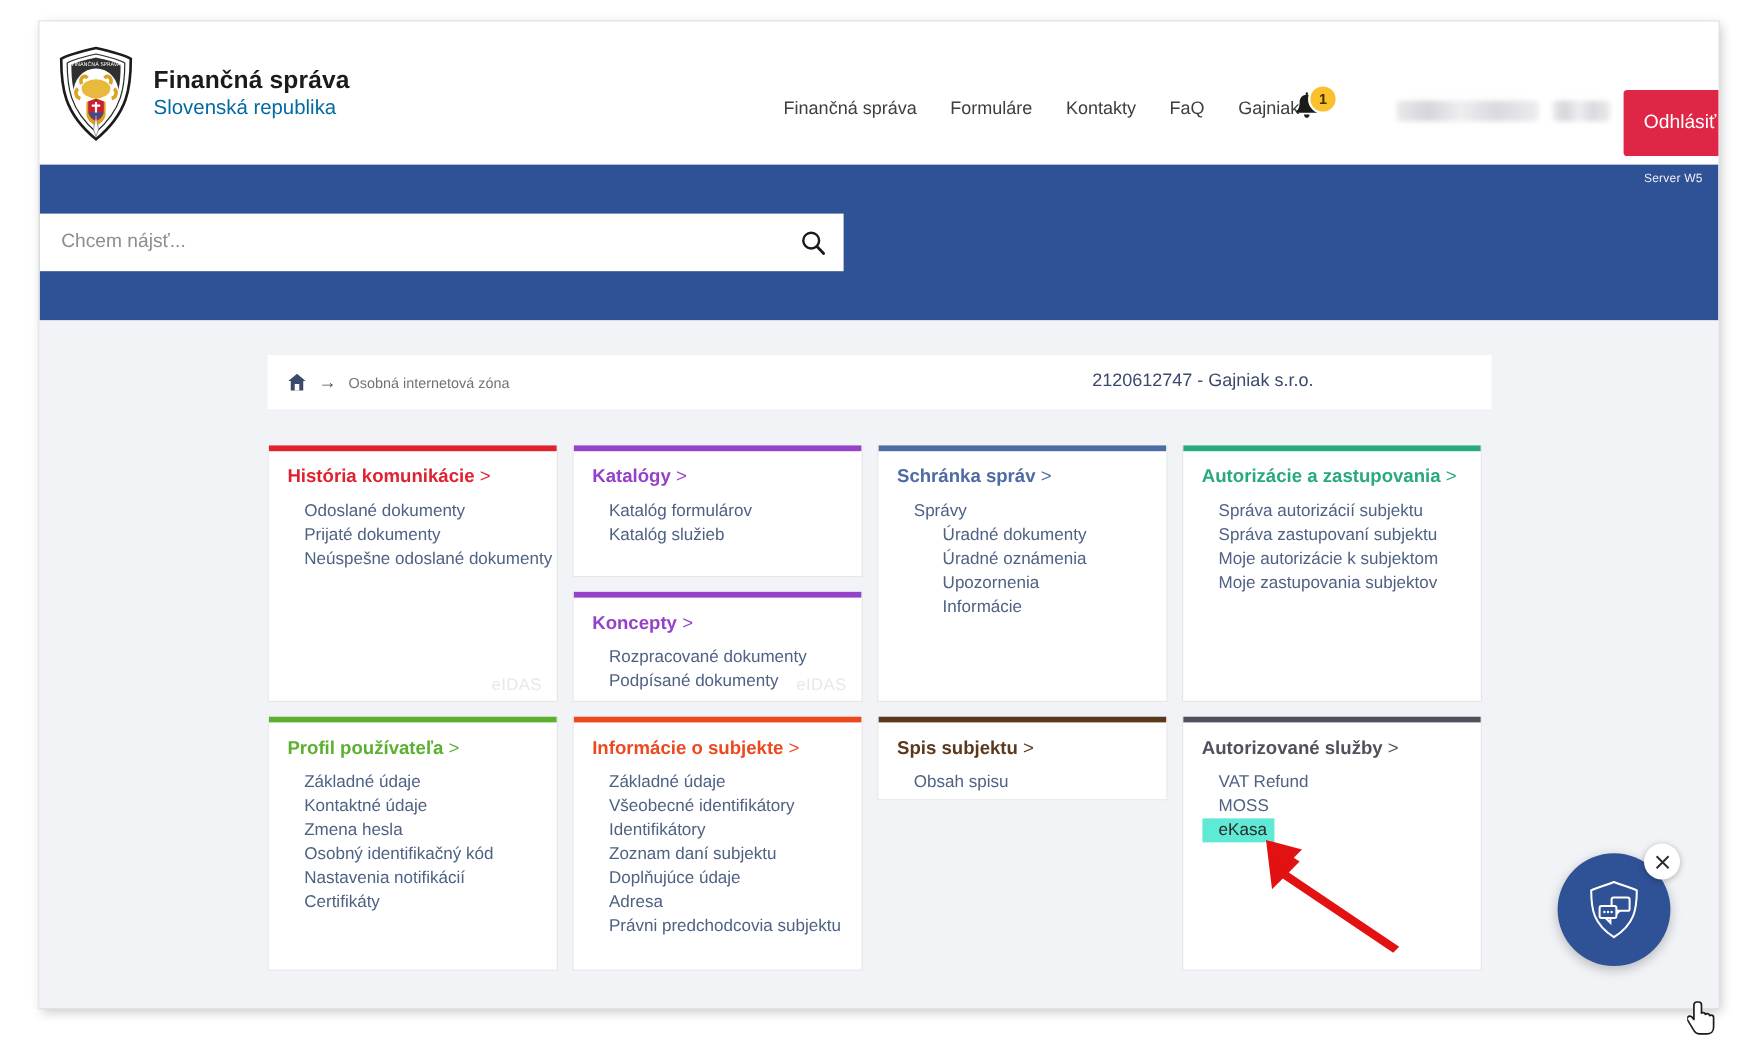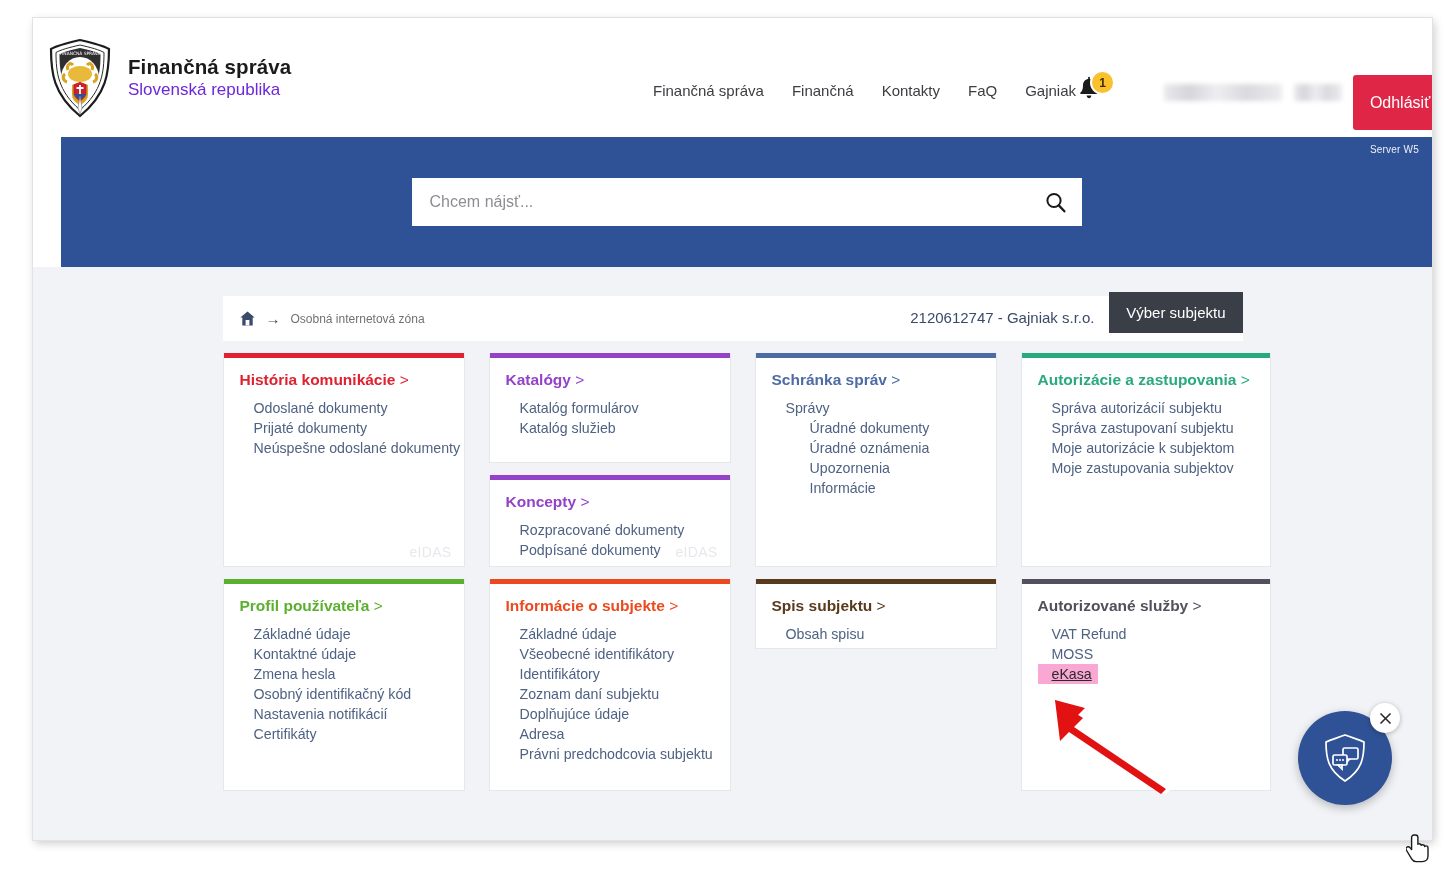--- a/index.html
+++ b/index.html
@@ -33,21 +33,21 @@
     display: flex;
     align-items: center;
     padding: 0 0 0 14px;
   }
   .brand { display: flex; align-items: center; gap: 15px; }
   .crest { width: 66px; height: 80px; flex: none; }
   .brand-text { line-height: 1.18; }
   .brand-title {
     font-size: 20.5px; font-weight: bold; color: #1b1b1b; letter-spacing: .1px;
   }
-  .brand-sub { font-size: 17px; color: #6d28d9; }
+  .brand-sub { font-size: 17px; color: #0369a1; }
 
   .main-nav {
     position: absolute; left: 620px; top: 64px;
     display: flex; gap: 0; align-items: center;
   }
   .main-nav a {
     font-size: 15px; color: #3d3d42; text-decoration: none;
     padding: 0 14px; white-space: nowrap;
   }
   .main-nav a:first-child { padding-left: 0; }
@@ -85,21 +85,21 @@
 
   .server-tag {
     position: absolute; right: 13px; top: 126px;
     font-size: 10px; color: #eef0f7; letter-spacing: .2px;
   }
 
   
   .hero {
     height: 130px;
     background: #2f5195;
-    display: flex; align-items: center; justify-content: center; margin-left: 28px;
+    display: flex; align-items: center; 
   }
   .search-box {
     position: relative;
     width: 670px; height: 48px;
     background: #ffffff;
     display: flex; align-items: center;
   }
   .search-box input {
     flex: 1; height: 100%;
     border: none; outline: none;
@@ -142,22 +142,22 @@
     background: #3a3f47; color: #ffffff;
     border: none; cursor: pointer;
     font-family: "Liberation Sans", sans-serif;
     font-size: 15px;
   }
 
   
   .grid {
     display: grid;
     grid-template-columns: 242px 242px 242px 250px;
-    gap: 24px;
-    margin-top: 12px;
+    gap: 12px;
+    margin-top: 30px;
   }
   .col { display: flex; flex-direction: column; gap: 12px; }
 
   .card {
     position: relative;
     background: #ffffff;
     border: 1px solid #e6e7ea;
     border-top: none;
     padding: 18px 16px 14px 16px;
     overflow: hidden;
@@ -174,22 +174,22 @@
     white-space: nowrap;
   }
   .card-title .chev { font-weight: normal; }
   .card-links { display: flex; flex-direction: column; gap: 0; }
   .card-links a {
     font-size: 14.2px; color: #4f6283; text-decoration: none;
     line-height: 20px; padding-left: 14px; white-space: nowrap;
   }
   .card-links a.sub { padding-left: 38px; }
   .card-links a.hl {
-    background: #f9a8d4; color: #2a2a2a;
-    align-self: flex-start; padding-right: 6px; text-decoration: underline;
+    background: #5eead4; color: #2a2a2a;
+    align-self: flex-start; padding-right: 6px;
   }
   .eidas {
     position: absolute; right: 12px; bottom: 6px;
     font-size: 14px; color: #e6e8ec; letter-spacing: .3px;
   }
 
   
   .h-tall { height: 214px; }
   .h-kat  { height: 110px; }
   .h-kon  { height: 92px;  }
@@ -250,21 +250,21 @@
           <path d="M33 58 l-2 12 2 6 2 -6 z" fill="#ffffff" stroke="#777" stroke-width=".6"></path>
         </svg>
         <div class="brand-text">
           <div class="brand-title">Finančná správa</div>
           <div class="brand-sub">Slovenská republika</div>
         </div>
       </div>
 
       <nav class="main-nav">
         <a href="#">Finančná správa</a>
-        <a href="#">Finančná</a>
+        <a href="#">Formuláre</a>
         <a href="#">Kontakty</a>
         <a href="#">FaQ</a>
         <a href="#">Gajniak</a>
       </nav>
 
       <div class="bell-wrap">
         <svg width="24" height="26" viewBox="0 0 24 26">
           <path d="M12 3 c-3.6 0 -6 2.6 -6 6.2 0 4.6 -1.3 6.2 -2.6 7.4 -.5.5 -.2 1.4 .6 1.4 h16 c.8 0 1.1 -.9 .6 -1.4 -1.3 -1.2 -2.6 -2.8 -2.6 -7.4 C18 5.6 15.6 3 12 3 z" fill="#1b1b1b"></path>
           <path d="M9.6 19.4 c.3 1.8 1.3 2.8 2.4 2.8 s2.1 -1 2.4 -2.8 z" fill="#1b1b1b"></path>
           <rect x="11.1" y=".8" width="1.8" height="2.6" rx=".9" fill="#1b1b1b"></rect>
@@ -300,21 +300,20 @@
         <div class="crumb-bar">
           <div class="crumb-left">
             <svg class="crumb-home" viewBox="0 0 17 17">
               <path d="M8.5 1.4 L1.3 7.4 h2 v8 h10.4 v-8 h2 z" fill="#3b4a6b"></path>
               <rect x="6.6" y="10" width="3.8" height="5.4" fill="#ffffff"></rect>
             </svg>
             <span class="crumb-arrow">→</span>
             <span class="crumb-text">Osobná internetová zóna</span>
           </div>
           <div class="subject-id">2120612747 - Gajniak s.r.o.</div>
-          <button class="subject-btn">Výber subjektu</button>
         </div>
 
         <div class="grid">
 
           <div class="col">
             <div class="card h-tall" style="--accent:#e0212f">
               <div class="card-title">
                 <span>História komunikácie</span>
                 <span class="chev">&gt;</span>
               </div>

